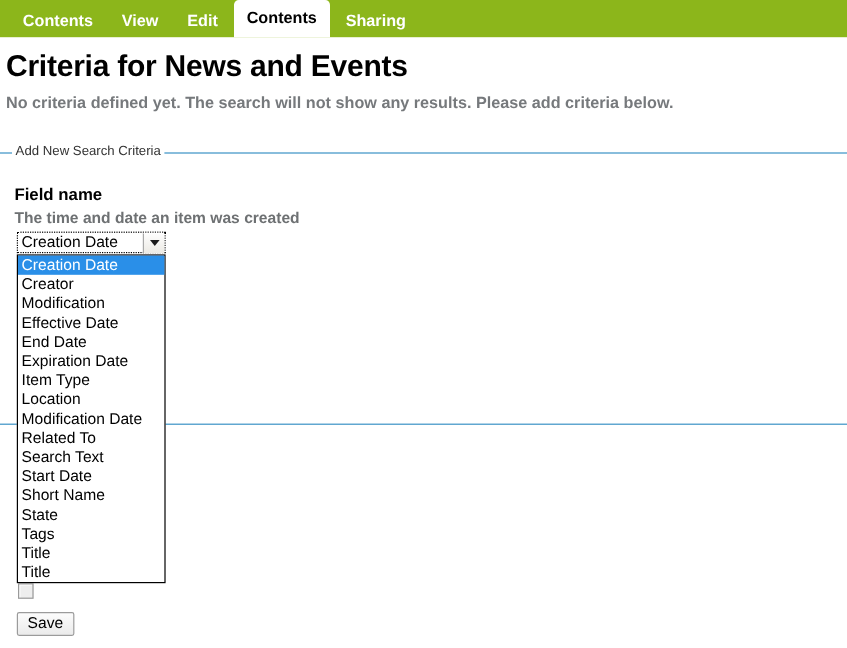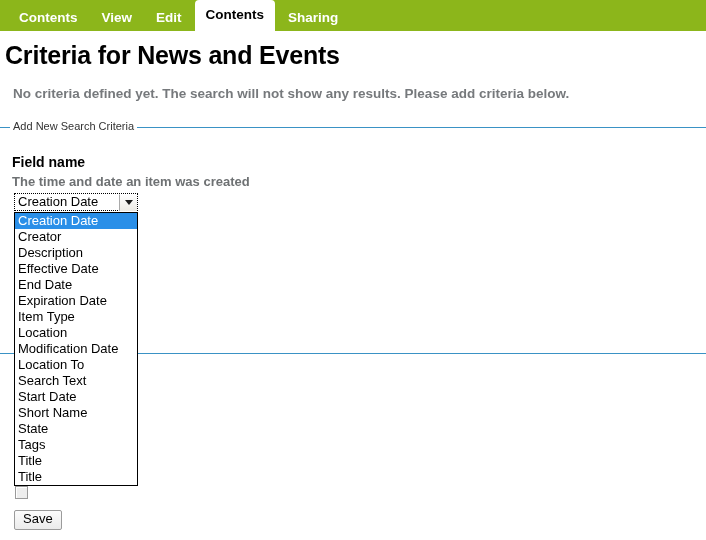--- a/index.html
+++ b/index.html
@@ -63,21 +63,21 @@
     font-size: 25px;
     font-weight: bold;
     letter-spacing: -0.2px;
     color: #000000;
     white-space: nowrap;
   }
   .page-subtitle {
     position: absolute;
     left: 5px;
     top: 78px;
-    margin: 8px;
+    margin: 0;
     font-size: 13.5px;
     font-weight: bold;
     color: #76797c;
     white-space: nowrap;
   }
 
   
   .rule {
     position: absolute;
     left: 0;
@@ -241,28 +241,28 @@
 <div class="select-box">
   <span class="select-value">Creation Date</span>
   <span class="select-arrow-btn">
     <span class="caret"></span>
   </span>
 </div>
 
 <ul class="dropdown" id="dropdown-list">
     <li class="selected">Creation Date</li>
     <li>Creator</li>
-    <li>Description</li>
+    <li>Modification</li>
     <li>Effective Date</li>
     <li>End Date</li>
     <li>Expiration Date</li>
     <li>Item Type</li>
     <li>Location</li>
     <li>Modification Date</li>
-    <li>Location To</li>
+    <li>Related To</li>
     <li>Search Text</li>
     <li>Start Date</li>
     <li>Short Name</li>
     <li>State</li>
     <li>Tags</li>
     <li>Title</li>
     <li>Title</li>
   </ul>
 
 <div class="checkbox"></div>

